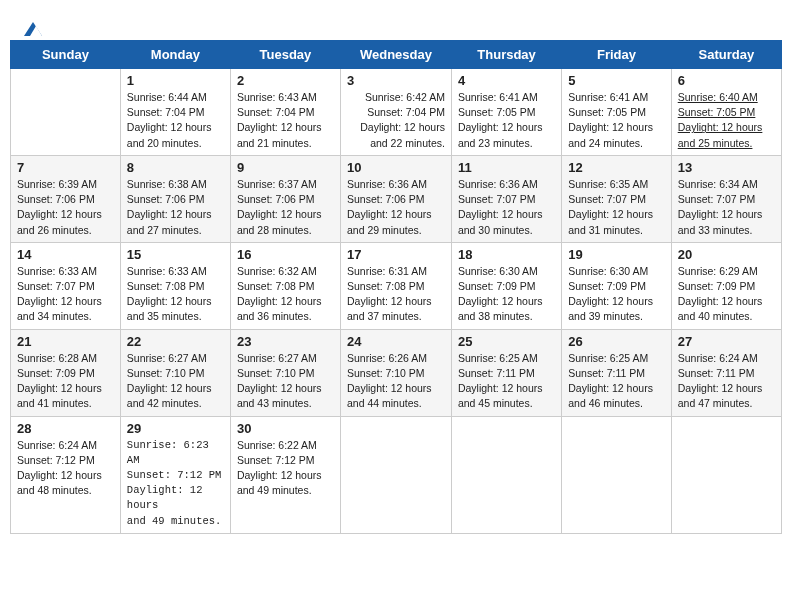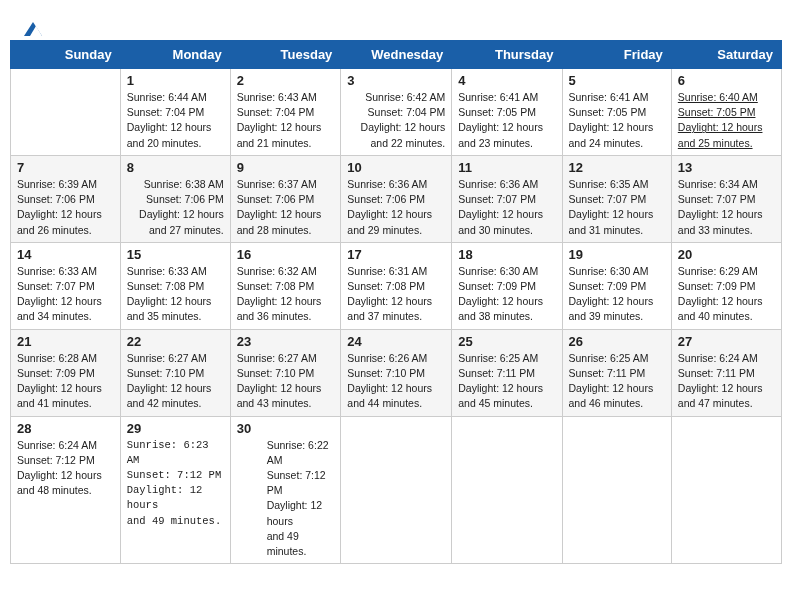--- a/index.html
+++ b/index.html
@@ -34,21 +34,21 @@
       color: #333;
     }
     .calendar {
       width: 100%;
       border-collapse: collapse;
       margin-top: 5px;
     }
     .calendar th {
       background: #1a5fa8;
       color: #fff;
-      text-align: right;
+      text-align: center;
       padding: 6px 8px;
       font-size: 13px;
       border: 1px solid #1a5fa8;
     }
     .calendar td {
       vertical-align: top;
       border: 1px solid #ccc;
       padding: 4px 6px;
       width: 112px;
       min-height: 80px;
@@ -156,21 +156,21 @@
       <tr>
         <td>
           <span class="day-number">7</span>
           <div class="day-info" style="white-space: pre-line;">Sunrise: 6:39 AM
 Sunset: 7:06 PM
 Daylight: 12 hours
 and 26 minutes.</div>
         </td>
         <td>
           <span class="day-number">8</span>
-          <div class="day-info" style="white-space: pre-line; text-align: right;">Sunrise: 6:38 AM
+          <div class="day-info" style="white-space: pre-line;">Sunrise: 6:38 AM
 Sunset: 7:06 PM
 Daylight: 12 hours
 and 27 minutes.</div>
         </td>
         <td>
           <span class="day-number">9</span>
           <div class="day-info" style="white-space: pre-line;">Sunrise: 6:37 AM
 Sunset: 7:06 PM
 Daylight: 12 hours
 and 28 minutes.</div>
@@ -316,21 +316,21 @@
         </td>
         <td>
           <span class="day-number">29</span>
           <div class="day-info" style="white-space: pre-line; font-family: Liberation Mono, monospace;">Sunrise: 6:23 AM
 Sunset: 7:12 PM
 Daylight: 12 hours
 and 49 minutes.</div>
         </td>
         <td>
           <span class="day-number">30</span>
-          <div class="day-info" style="white-space: pre-line; margin-left: 30px;">Sunrise: 6:22 AM
+          <div class="day-info" style="white-space: pre-line;">Sunrise: 6:22 AM
 Sunset: 7:12 PM
 Daylight: 12 hours
 and 49 minutes.</div>
         </td>
         <td class="empty-cell"></td>
         <td class="empty-cell"></td>
         <td class="empty-cell"></td>
         <td class="empty-cell"></td>
       </tr>
     </tbody>

